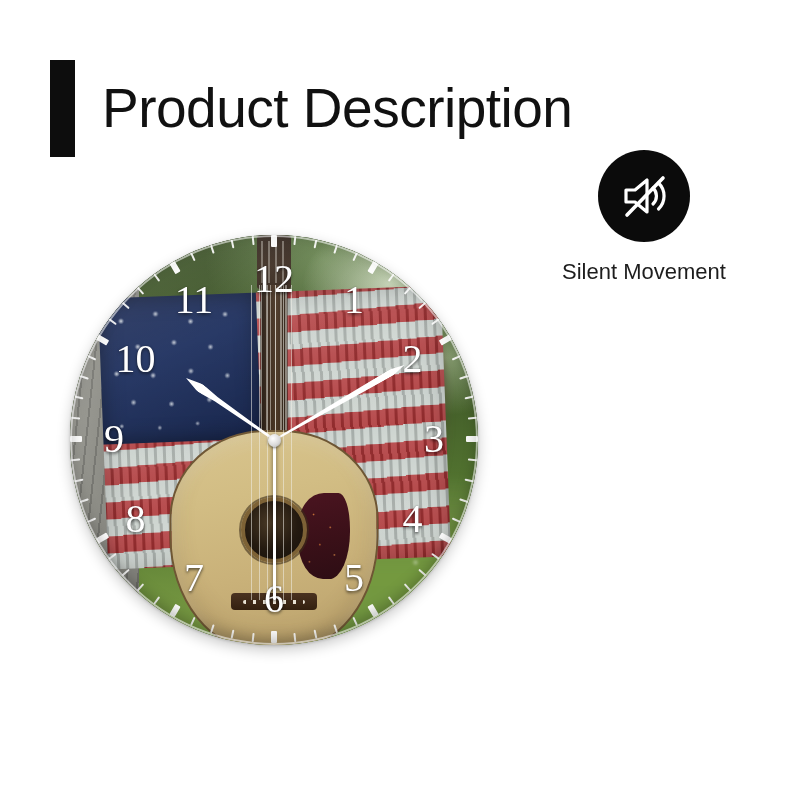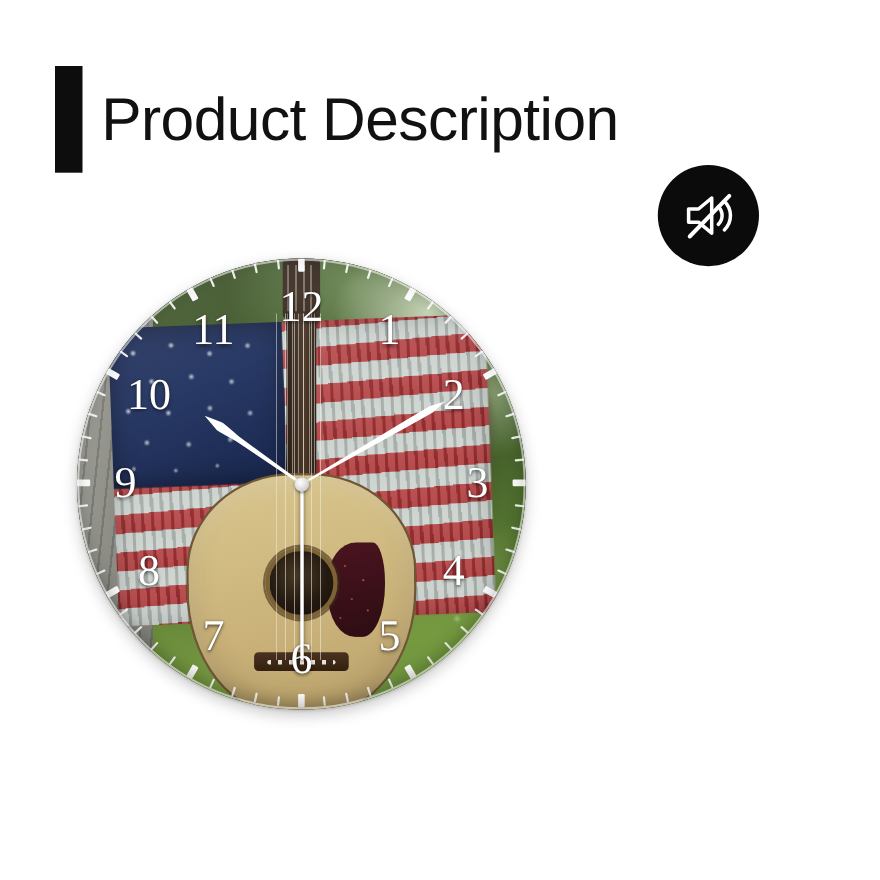--- a/index.html
+++ b/index.html
@@ -24,21 +24,21 @@
     align-items: center;
     height: 100px;
   }
   .accent-bar {
     width: 25px;
     height: 97px;
     background: #0d0d0d;
     flex: 0 0 auto;
   }
   .page-title {
-    margin-left: 17px;
+    margin-left: 27px;
     font-size: 55px;
     font-weight: 400;
     color: #111111;
     letter-spacing: -0.5px;
     line-height: 1;
     white-space: nowrap;
     font-family: "Liberation Sans", sans-serif;
   }
 
   
@@ -518,17 +518,18 @@
 
   <div class="feature">
     <div class="feature-icon">
       <svg width="52" height="52" viewBox="0 0 52 52" aria-hidden="true">
         <path d="M8 20 h9 L29 10 v32 L17 32 H8 Z" fill="none" stroke="#fff" stroke-width="3.2" stroke-linejoin="round"></path>
         <path d="M35 18 a11 11 0 0 1 0 16" fill="none" stroke="#fff" stroke-width="3.2" stroke-linecap="round"></path>
         <path d="M40.5 13 a18 18 0 0 1 0 26" fill="none" stroke="#fff" stroke-width="3.2" stroke-linecap="round"></path>
         <line x1="9" y1="45" x2="45" y2="8" stroke="#fff" stroke-width="3.6" stroke-linecap="round"></line>
       </svg>
     </div>
+    <div class="feature-label">Silent Movement</div>
   </div>
 
 
 
 </div>
 
 </body></html>

